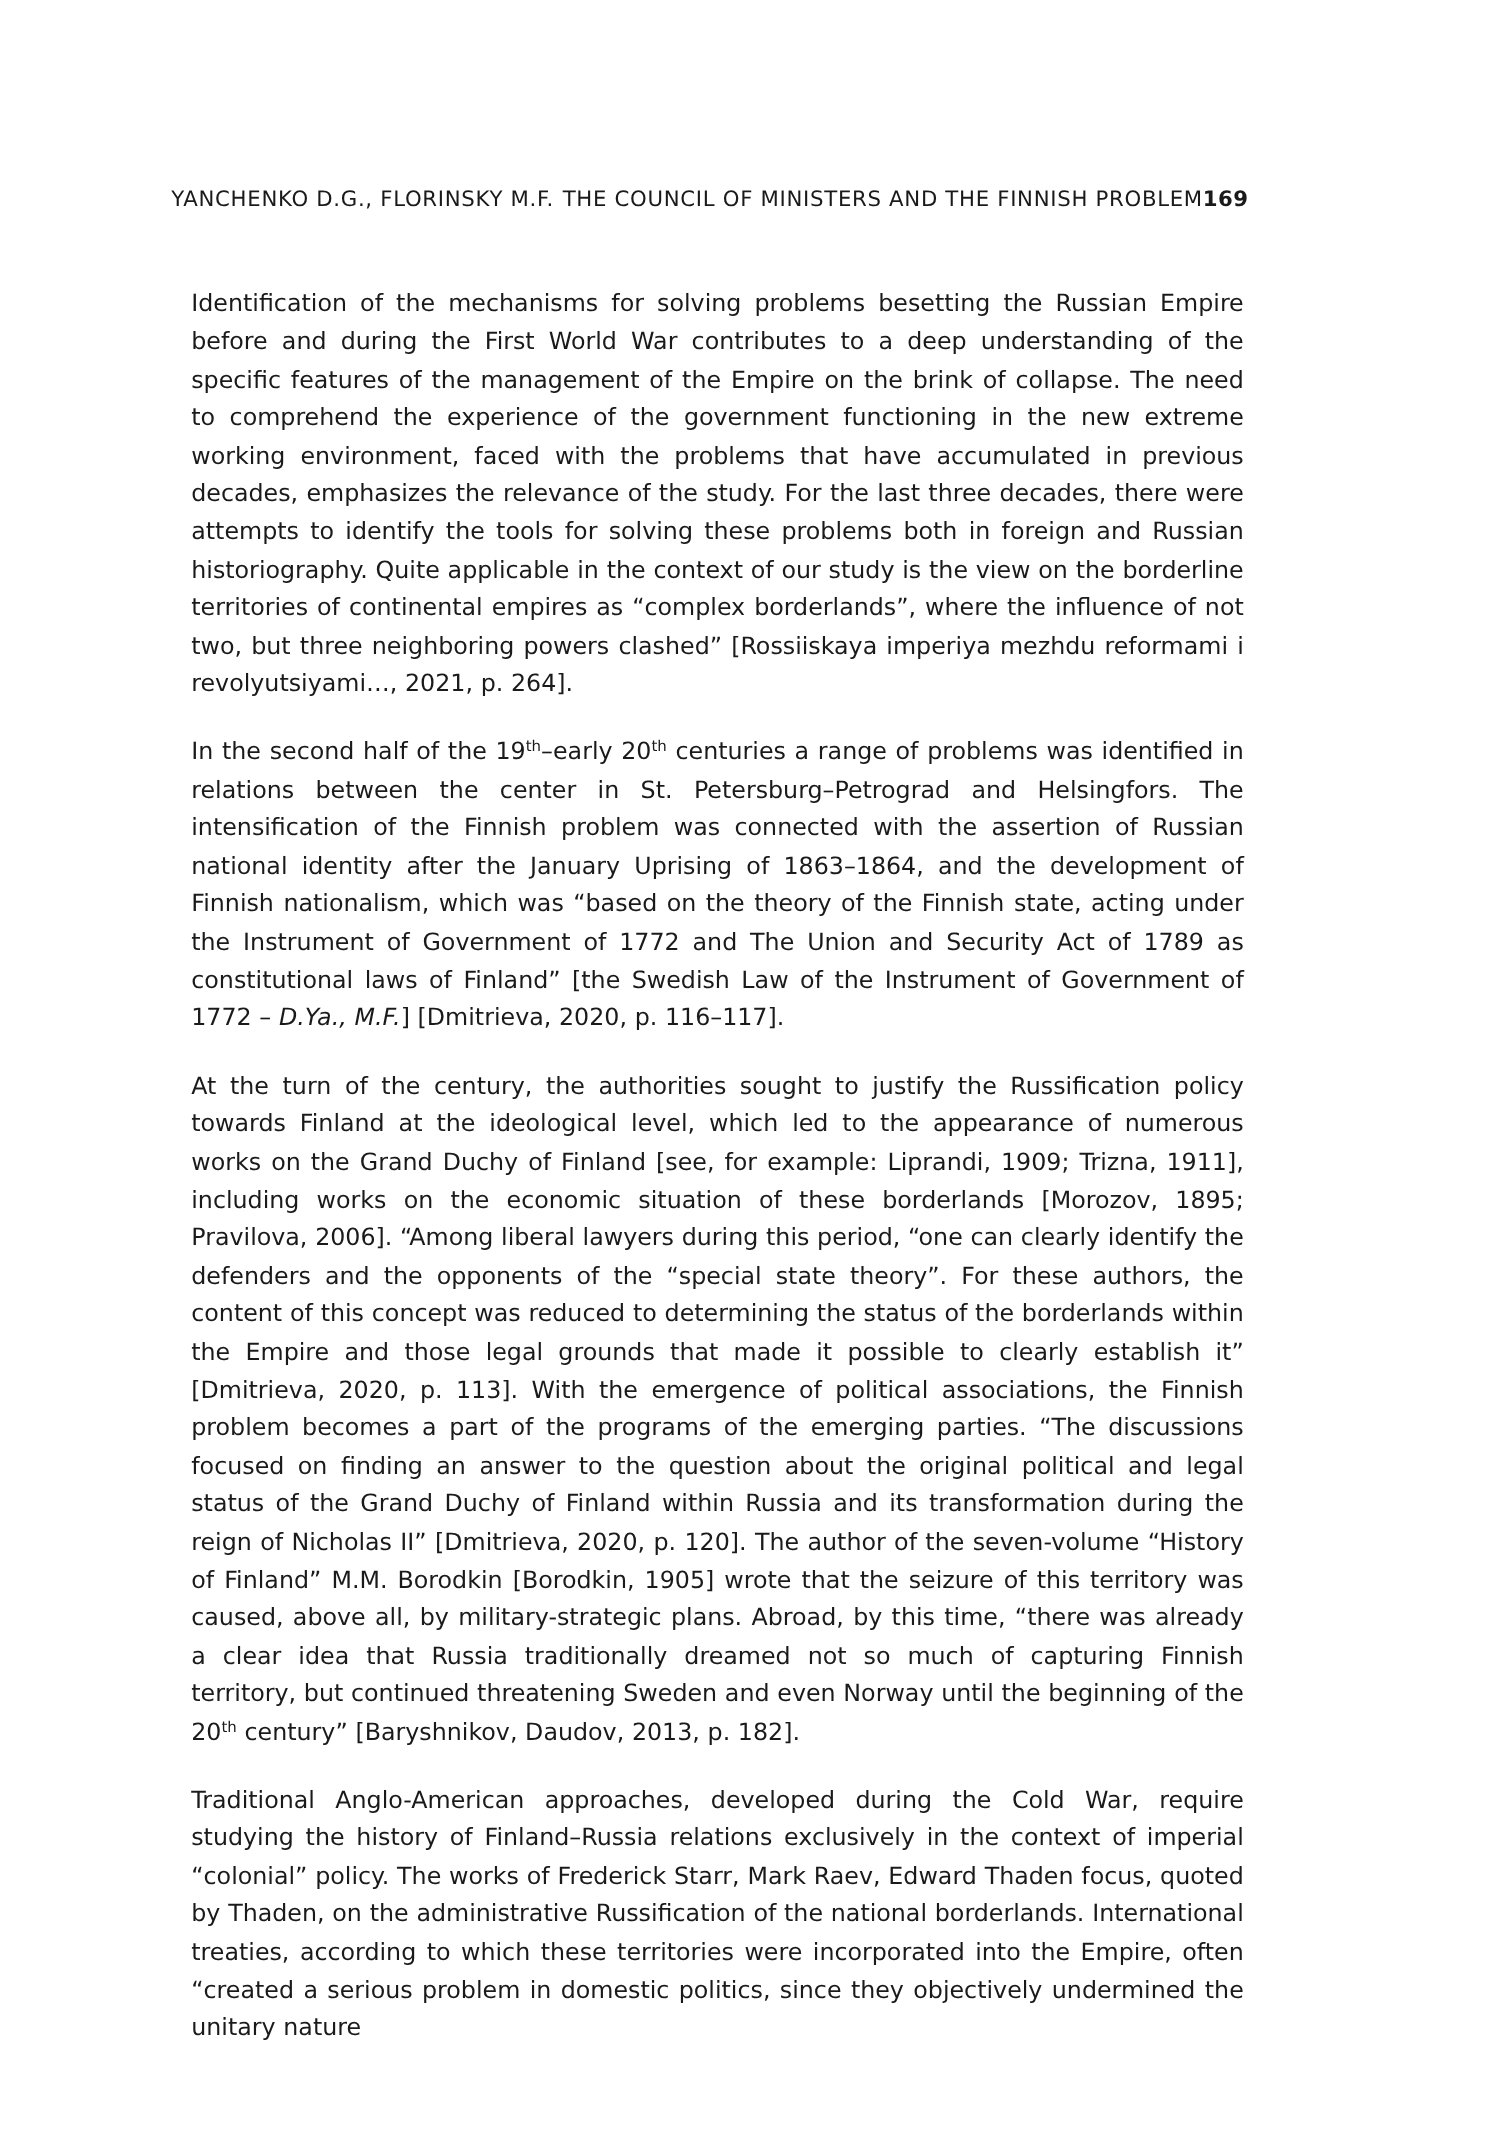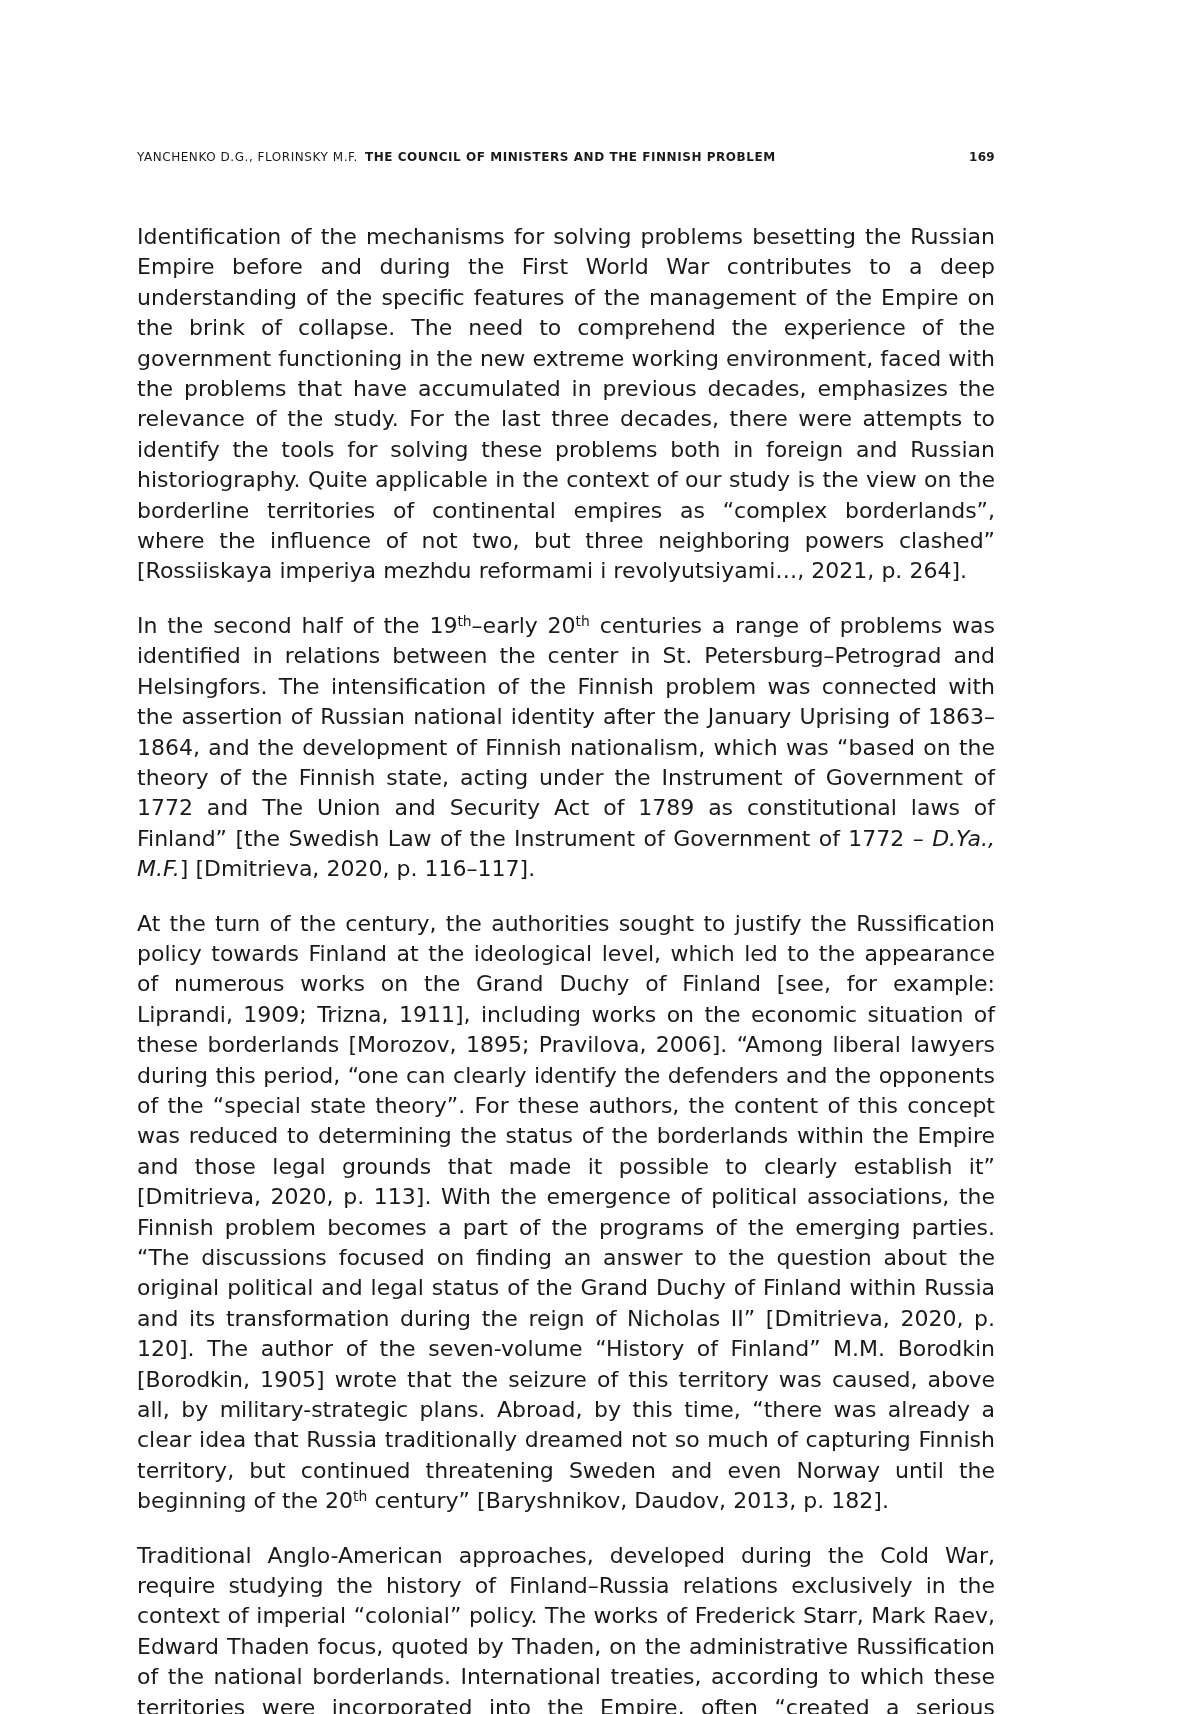--- a/index.html
+++ b/index.html
@@ -23,43 +23,43 @@
   .content {
     position: absolute;
     left: 137px;
     top: 150px;
     width: 858px;
   }
   .running-head {
     display: flex;
     align-items: flex-end;
     width: 100%;
-    font-size: 12px;
+    font-size: 17px;
     letter-spacing: 0.55px;
     color: #1a1a1a;
     margin-bottom: 58px;
     white-space: nowrap;
   }
   .rh-authors {
     font-weight: 400;
   }
   .rh-title {
-    font-weight: 700;
+    font-weight: 400;
     margin-left: 7px;
   }
   .rh-page {
     margin-left: auto;
     font-weight: 700;
     letter-spacing: 0.3px;
   }
   p.body-par {
-    font-size: 22px;
+    font-size: 19px;
     line-height: 30.4px;
     text-align: justify;
-    margin: 0 0 24px 0;
+    margin: 0 0 24px 16px;
     word-spacing: 0.1px;
     hyphens: none;
   }
   p.body-par:last-child {
     margin-bottom: 0;
   }
   sup {
     font-size: 0.63em;
     vertical-align: 0.52em;
     line-height: 0;

